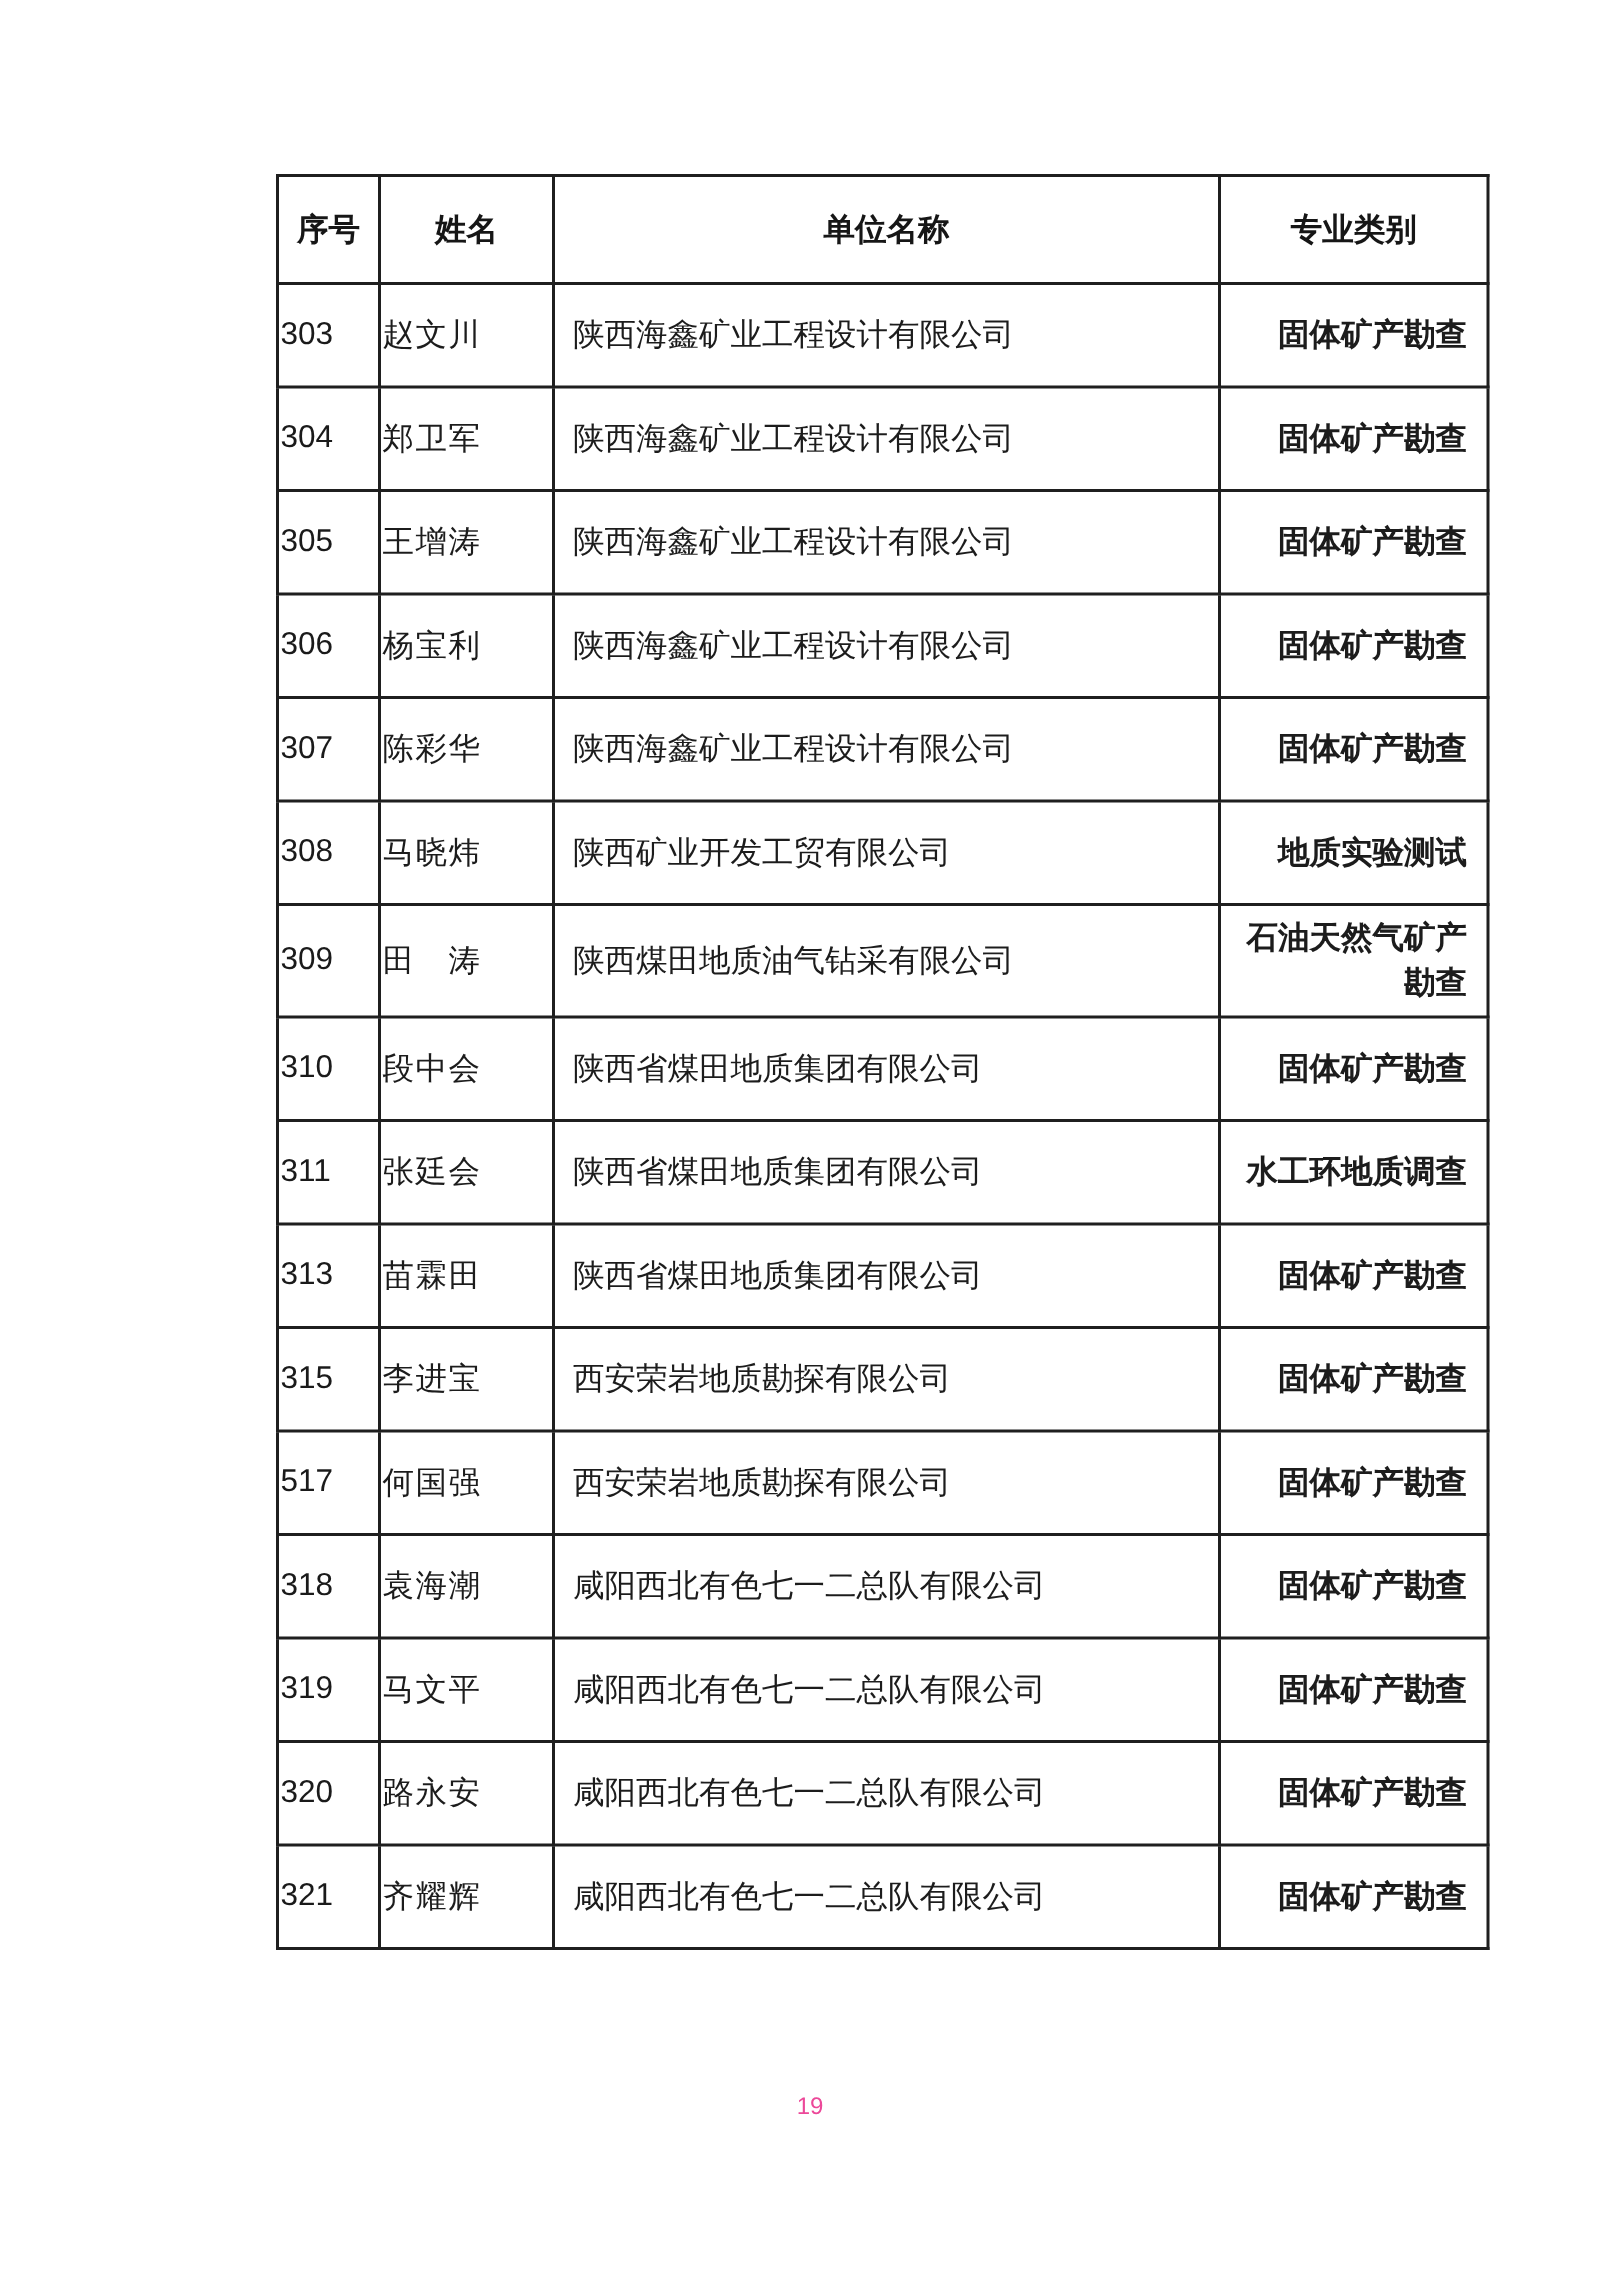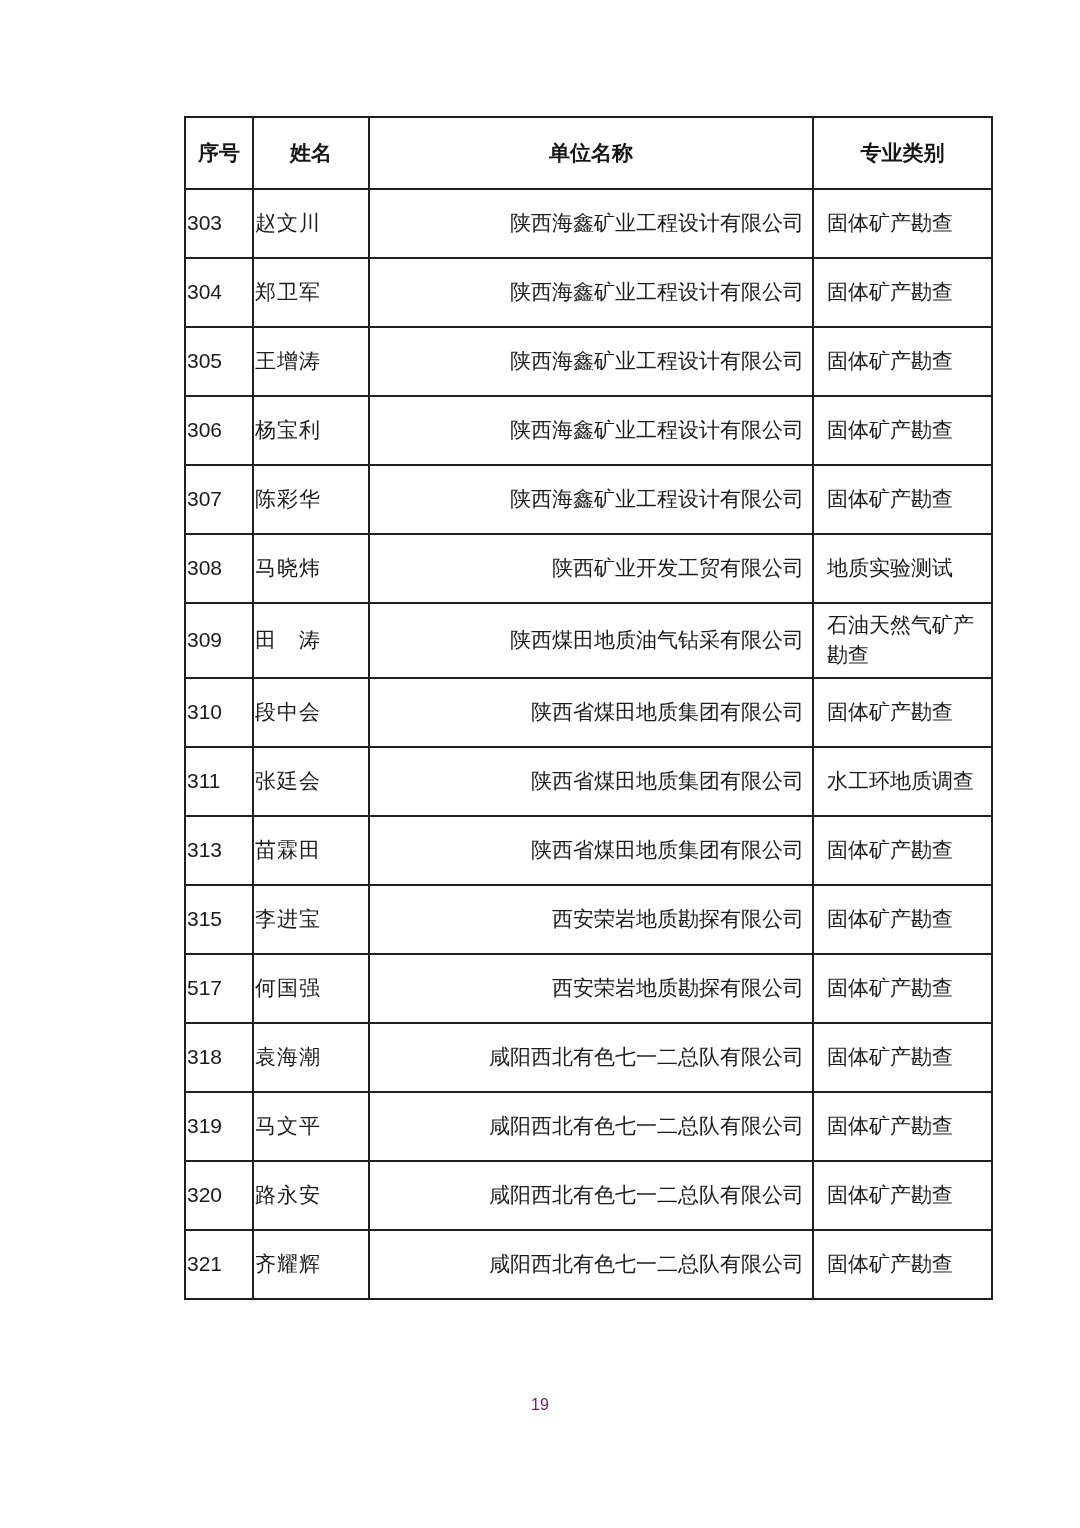--- a/index.html
+++ b/index.html
@@ -50,37 +50,38 @@
   }
   td.cell-no {
     font-family: "Liberation Sans", sans-serif;
     font-size: 20px;
     color: #1a1a1a;
   }
   td.cell-name {
     letter-spacing: 1px;
   }
   td.cell-org {
-    text-align: right;
+    text-align: left;
     padding-left: 12px;
     padding-right: 8px;
   }
   td.cell-cat {
-    text-align: left;
+    text-align: right;
     padding: 6px 13px;
+    font-weight: bold;
   }
   .page-number {
     position: absolute;
     left: 0;
     top: 1396px;
     width: 100%;
     text-align: center;
     font-family: "Liberation Sans", sans-serif;
     font-size: 16px;
-    color: #701a75;
+    color: #ec4899;
   }
 </style>
 </head>
 <body>
 
 <div class="page">
 
   <table class="roster">
     <colgroup>
       <col class="c-no">

